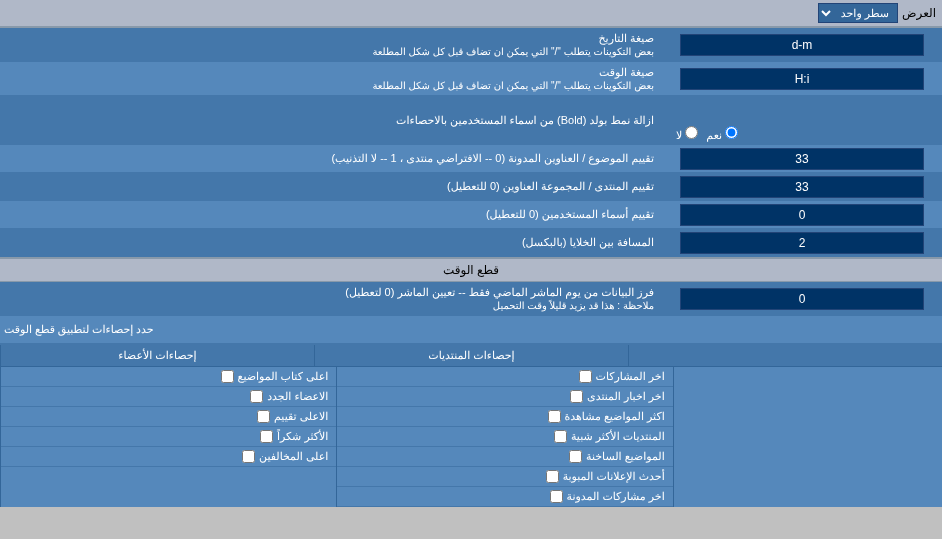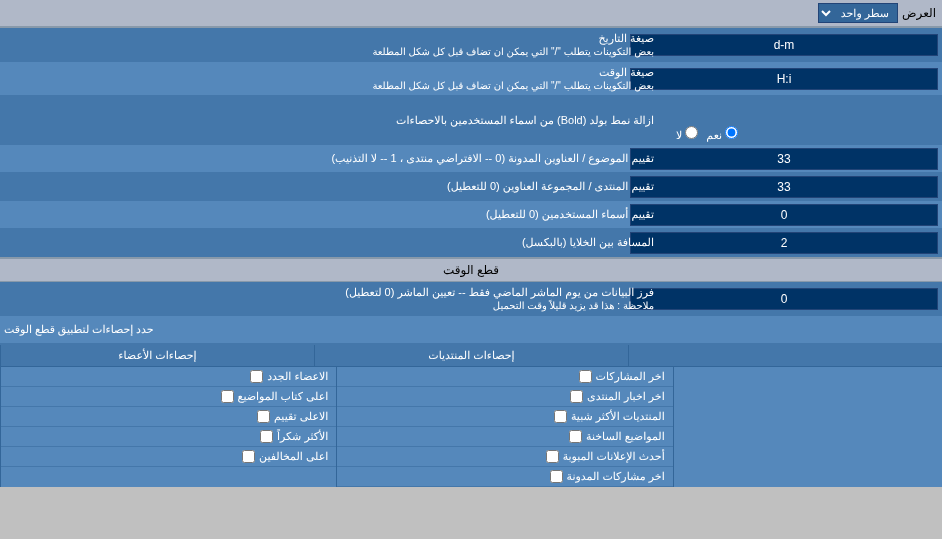--- a/index.html
+++ b/index.html
@@ -42,21 +42,21 @@
       min-width: 280px;
       padding: 2px 4px;
       text-align: center;
     }
 
     .input-field {
       background: #003366;
       color: #ffffff;
       border: 1px solid #224477;
       padding: 3px 6px;
-      width: 308px;
+      width: 244px;
       font-size: 12px;
       text-align: center;
       direction: ltr;
     }
 
     .radio-group {
       display: flex;
       align-items: center;
       gap: 8px;
       justify-content: flex-end;
@@ -268,47 +268,51 @@
       <div class="stats-col">
         <div class="stats-item">
           <span>اخر المشاركات</span>
           <input type="checkbox" style="">
         </div>
         <div class="stats-item">
           <span>اخر اخبار المنتدى</span>
           <input type="checkbox" style="">
         </div>
         <div class="stats-item">
+          <span>اكثر المواضيع مشاهدة</span>
+          <input type="checkbox" style="">
+        </div>
+        <div class="stats-item">
           <span>المنتديات الأكثر شبية</span>
           <input type="checkbox" style="">
         </div>
         <div class="stats-item">
           <span>المواضيع الساخنة</span>
           <input type="checkbox" style="">
         </div>
         <div class="stats-item">
           <span>أحدث الإعلانات المبوبة</span>
           <input type="checkbox" style="">
         </div>
         <div class="stats-item">
           <span>اخر مشاركات المدونة</span>
           <input type="checkbox" style="">
         </div>
       </div>
 
       <div class="stats-col">
         <div class="stats-item">
+          <span>اعلى كتاب المواضيع</span>
+          <input type="checkbox" style="">
+        </div>
+        <div class="stats-item">
           <span>الاعضاء الجدد</span>
           <input type="checkbox" style="">
         </div>
         <div class="stats-item">
-          <span>اعلى كتاب المواضيع</span>
-          <input type="checkbox" style="">
-        </div>
-        <div class="stats-item">
           <span>الاعلى تقييم</span>
           <input type="checkbox" style="">
         </div>
         <div class="stats-item">
           <span>الأكثر شكراً</span>
           <input type="checkbox" style="">
         </div>
         <div class="stats-item">
           <span>اعلى المخالفين</span>
           <input type="checkbox" style="">

